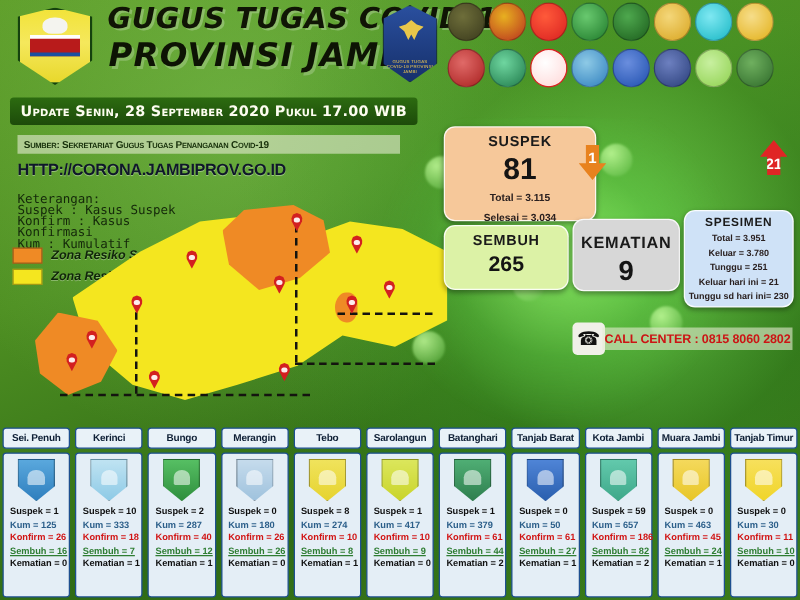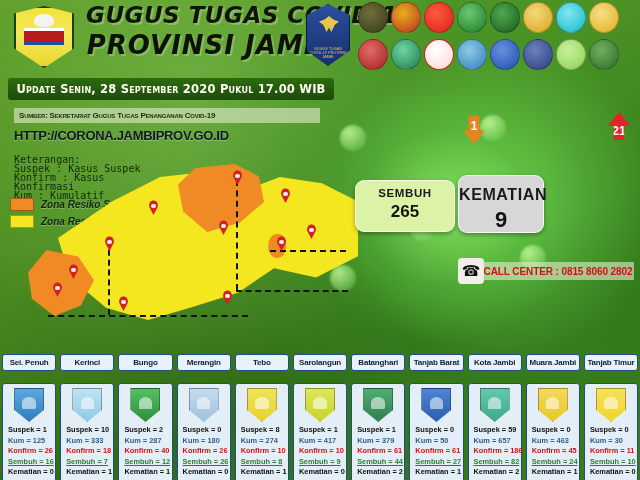--- a/index.html
+++ b/index.html
@@ -173,21 +173,21 @@
   #konfirm { left:505px; top:101px; width:120px; height:60px; background:#f8a3a3; }
   #konfirm .lbl { margin-top:5px; }
   #konfirm .big { font-size:24px; margin-top:3px; }
   #konfirm .sub { margin-top:3px; }
 
   #sembuh { left:355px; top:180px; width:100px; height:52px; background:#dcf2a6; }
   #sembuh .lbl { margin-top:6px; }
   #sembuh .big { font-size:17px; margin-top:4px; }
 
   #kematian { left:458px; top:175px; width:86px; height:58px; background:#d7d7d7; }
-  #kematian .lbl { margin-top:10px; font-size:16px; }
+  #kematian .lbl { margin-top:10px; font-size:13px; }
   #kematian .big { font-size:22px; margin-top:5px; }
 
   #spesimen { left:547px; top:168px; width:88px; height:78px; background:#cfe2f7; }
   #spesimen .lbl { margin-top:4px; font-size:9.5px; }
   #spesimen .sub { font-size:7.2px; line-height:9.6px; margin-top:2px; }
 
   .badge-arrow {
     position:absolute; width:22px; height:28px;
     display:flex; align-items:center; justify-content:center;
     font-size:12px; font-weight:bold; color:#fff;
@@ -223,21 +223,21 @@
 
   
   .districts {
     position:absolute; left:0; top:340px; width:640px; height:140px;
     display:flex;
   }
   .dcard { flex:1 1 0; padding:2px 1px; min-width:0; }
   .dname {
     height:17px; background:#e9f2f8; border:1.6px solid #1d4f8f;
     border-radius:3px; display:flex; align-items:center; justify-content:center;
-    margin:12px 1px;
+    margin:0 1px;
   }
   .dname span{
     font-size:8px; font-weight:bold; color:#0e1f35; white-space:nowrap;
     letter-spacing:-.2px;
   }
   .dbody {
     margin:3px 1px 0; height:116px;
     background:#e4eef6; border:1.6px solid #1d4f8f; border-radius:3px;
     display:flex; flex-direction:column; align-items:center; padding-top:4px;
   }
@@ -364,38 +364,52 @@
     <div class="pin" style="left:288px;top:74px"></div>
     <div class="pin" style="left:258px;top:86px"></div>
     <div class="pin" style="left:130px;top:50px"></div>
     <div class="pin" style="left:86px;top:86px"></div>
     <div class="pin" style="left:100px;top:146px"></div>
     <div class="pin" style="left:50px;top:114px"></div>
     <div class="pin" style="left:34px;top:132px"></div>
     <div class="pin" style="left:204px;top:140px"></div>
   </div>
 
+  <div class="stat" id="suspek">
+    <div class="lbl">SUSPEK</div>
+    <div class="big">81</div>
+    <div class="sub">Total = 3.115</div>
+    <div class="sub">Selesai = 3.034</div>
+  </div>
   <div class="badge-arrow" id="badge-suspek">
     <span>1</span>
   </div>
 
   <div class="badge-arrow" id="badge-konfirm">
     <span>21</span>
   </div>
 
   <div class="stat" id="sembuh">
     <div class="lbl">SEMBUH</div>
     <div class="big">265</div>
   </div>
 
   <div class="stat" id="kematian">
     <div class="lbl">KEMATIAN</div>
     <div class="big">9</div>
   </div>
 
+  <div class="stat" id="spesimen">
+    <div class="lbl">SPESIMEN</div>
+    <div class="sub">Total = 3.951</div>
+    <div class="sub">Keluar = 3.780</div>
+    <div class="sub">Tunggu  = 251</div>
+    <div class="sub">Keluar hari ini = 21</div>
+    <div class="sub">Tunggu  sd hari ini= 230</div>
+  </div>
 
   <div class="phone-icon">☎</div>
   <div class="callcenter">
     <span>CALL CENTER : 0815 8060 2802</span>
   </div>
 
   <div class="districts">
 
     <div class="dcard">
       <div class="dname">

